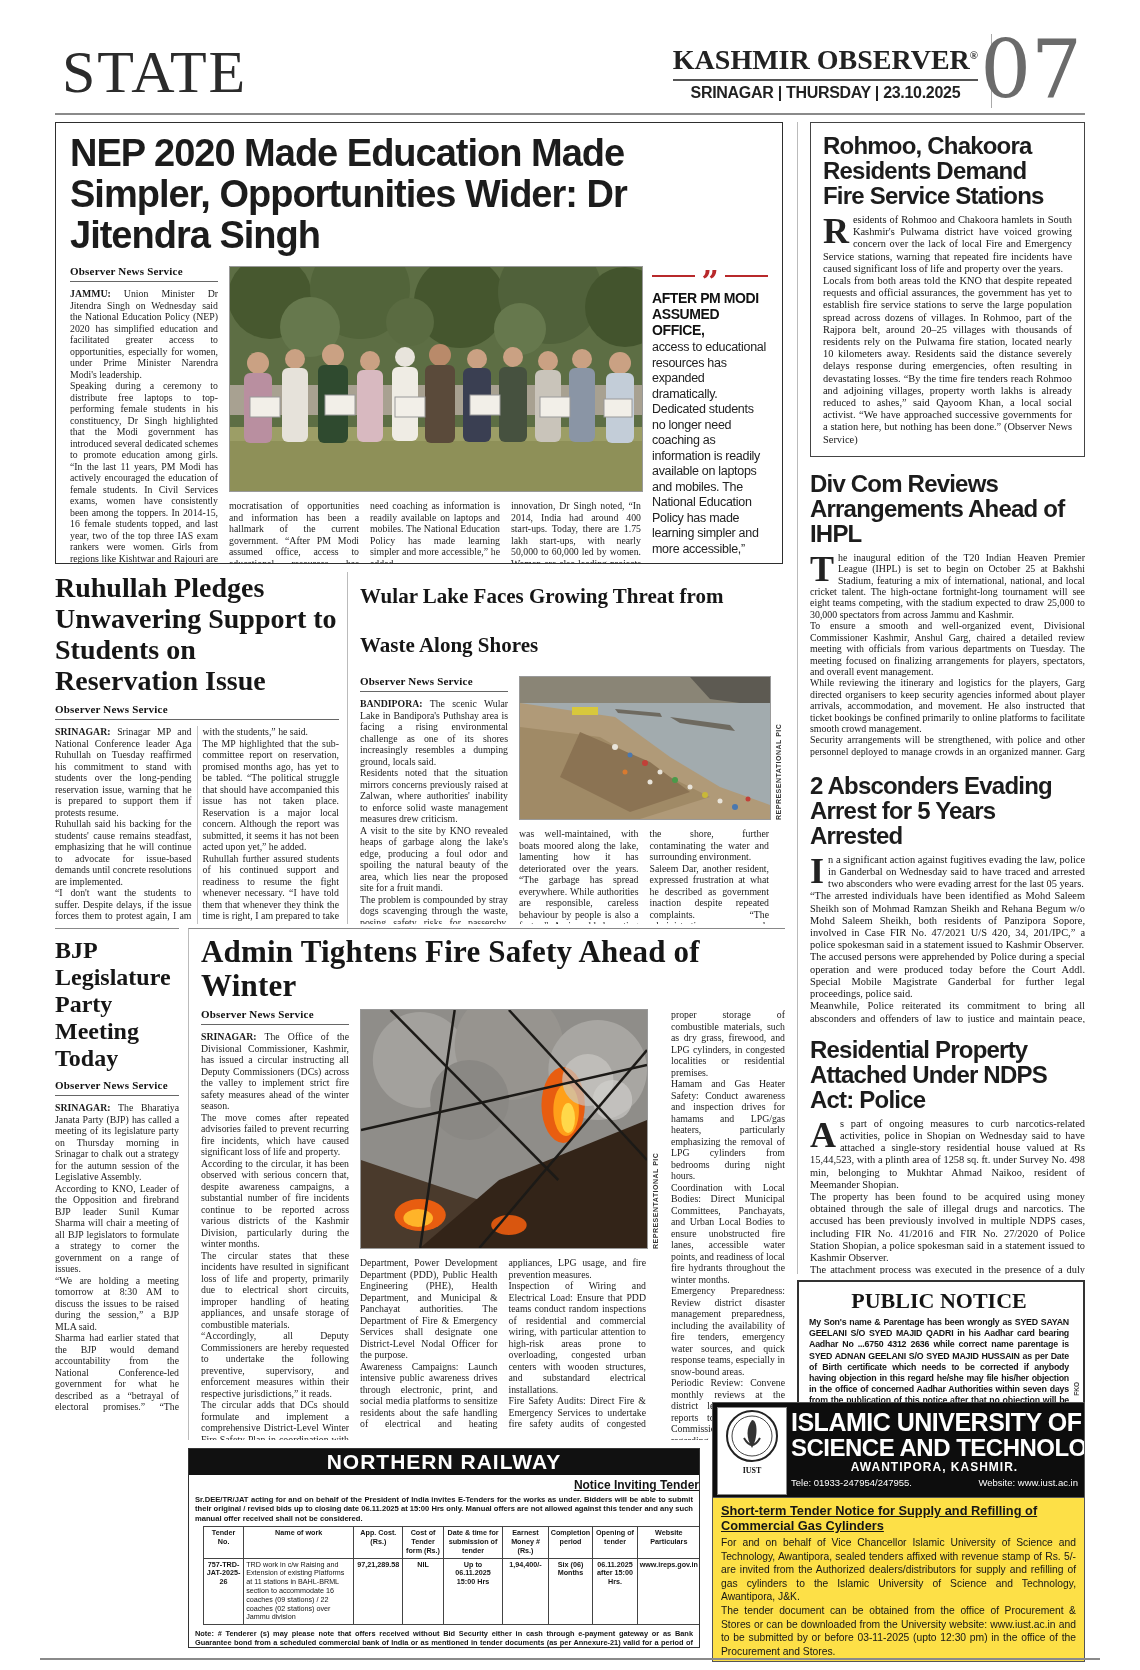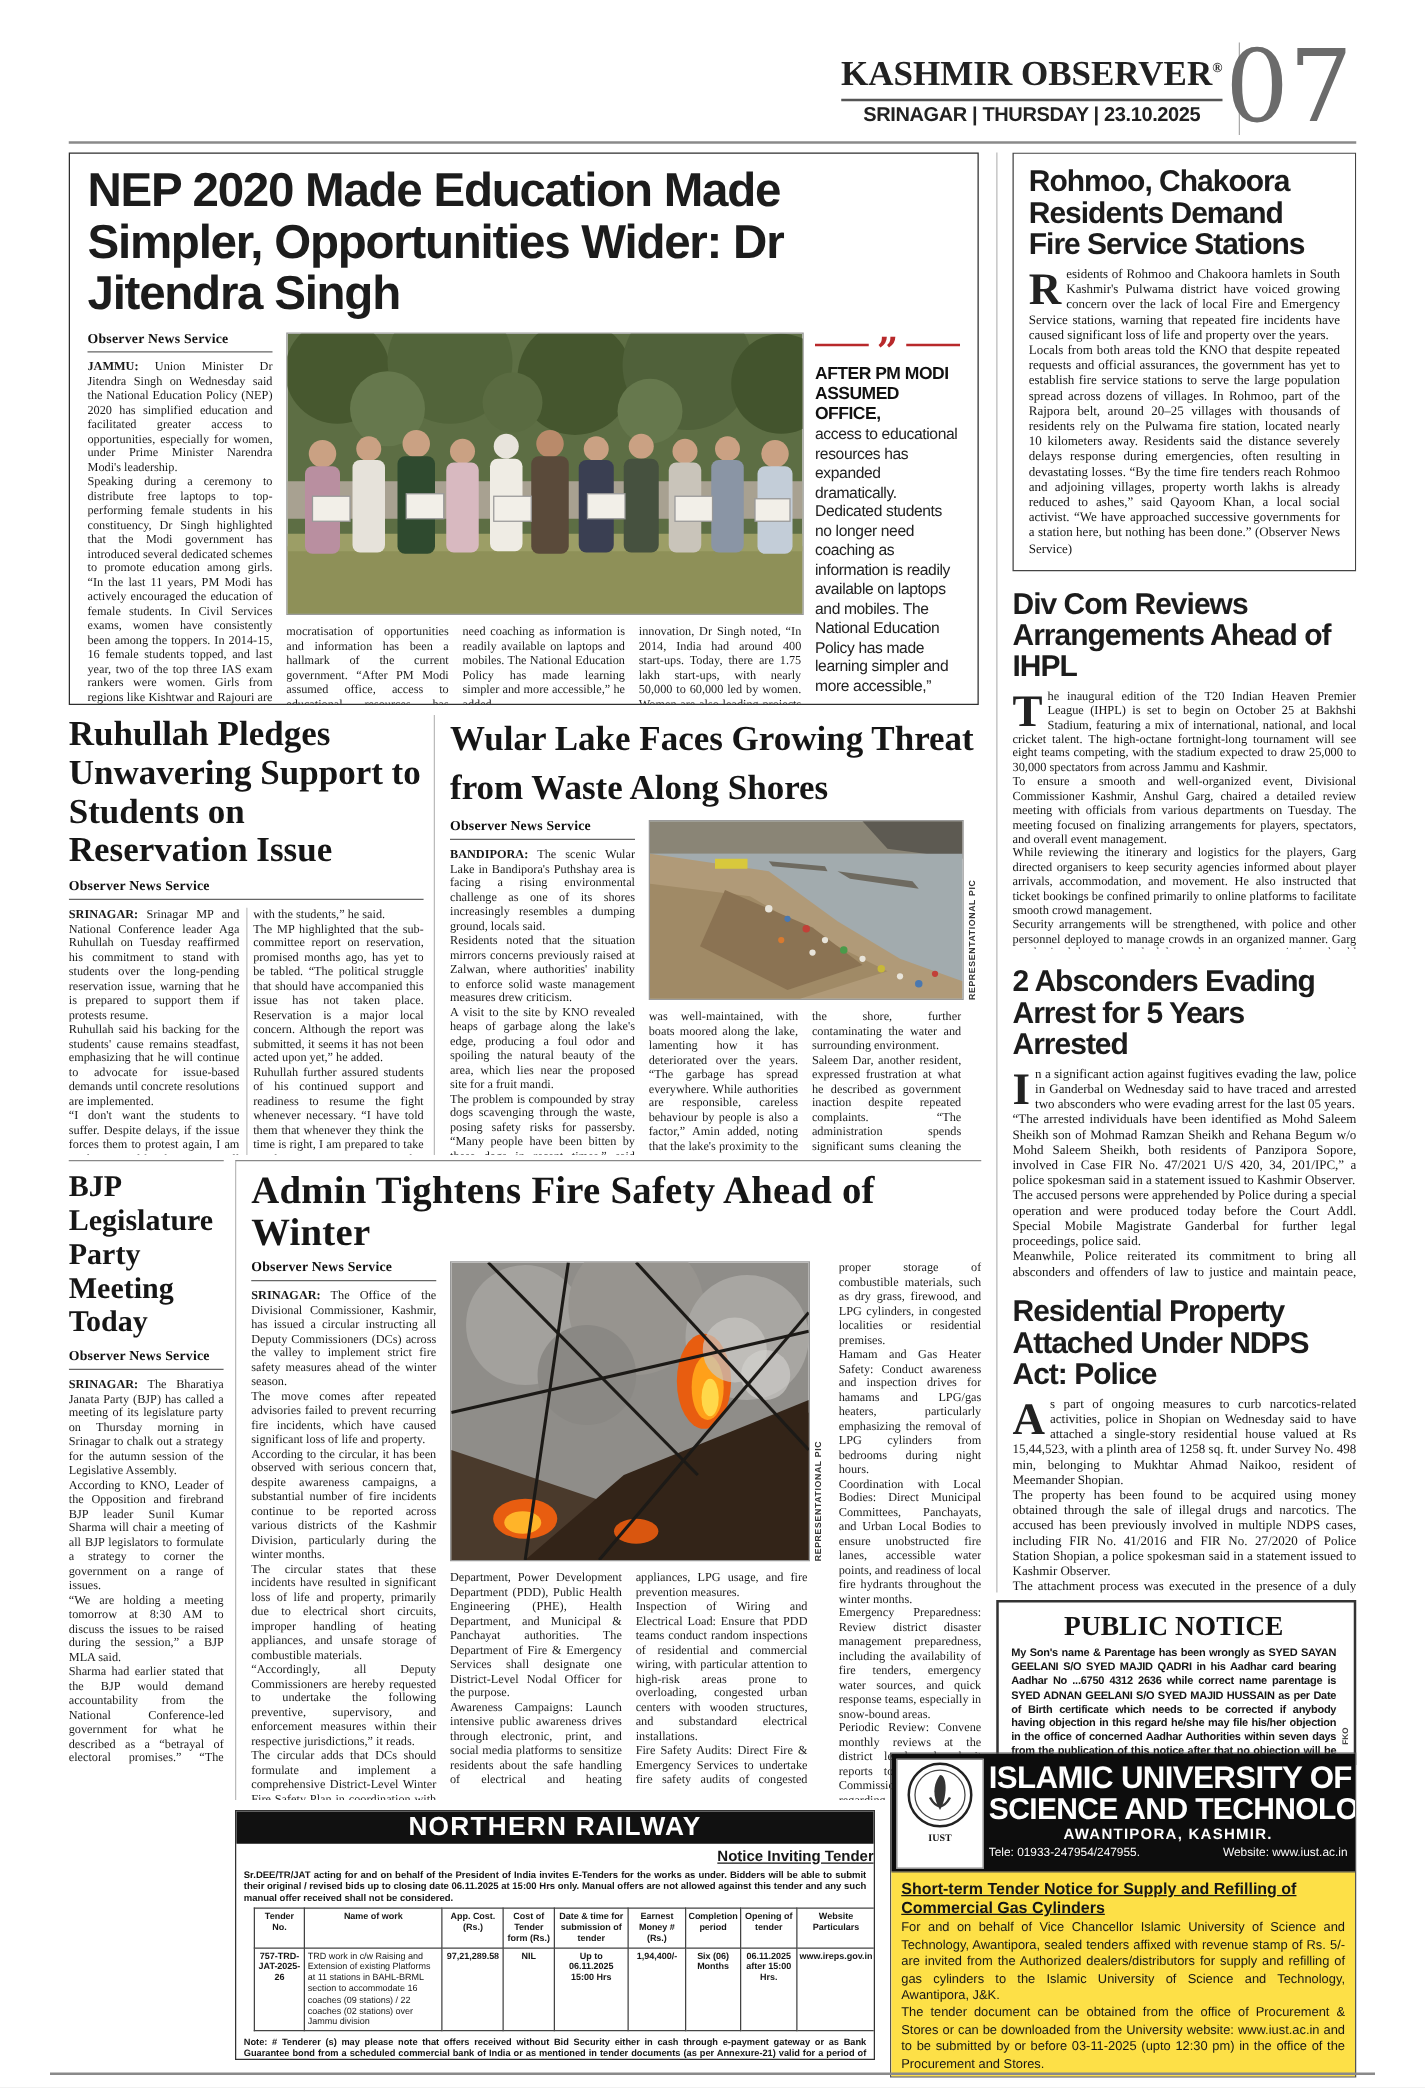--- a/index.html
+++ b/index.html
@@ -42,21 +42,21 @@
   .pq-lead{font:700 14px/16px "Liberation Sans",sans-serif;letter-spacing:-.4px;color:#111;margin-top:10px}
   .pq-body{font:500 12.5px/15.5px "Liberation Sans",sans-serif;letter-spacing:-.3px;color:#222;margin:2px 0 8px}
   
   #rail{border-left:1px solid #bbb;padding-left:12px;overflow:hidden}
   .rail-art{margin-bottom:14px}
   .rail-hl{font-size:24px;line-height:25px;letter-spacing:-.8px;margin-bottom:6px}
   .rail-box{border:1.5px solid #444;padding:10px 12px}
   .rail-body{font-size:10.4px;line-height:12.2px;text-align:justify;white-space:pre-line}
   
   .mid-hl-l{font-size:28px;line-height:31px}
-  .mid-hl-w{font-size:28px;line-height:39px}
+  .mid-hl-w{font-size:21px;line-height:49px}
   #wular{border-left:1px solid #bbb;padding-left:12px}
   .wular-grid{display:grid;grid-template-columns:148px 1fr;column-gap:11px;margin-top:6px}
   .wu-cols{column-count:2;column-gap:11px;margin-top:8px;height:168px;overflow:hidden}
   
   .bot{border-top:1.5px solid #888}
   .bjp-hl{font-size:24px;line-height:27px}
   #admin{border-left:1px solid #bbb;padding-left:12px}
   .admin-hl{font-size:31px;line-height:34px;letter-spacing:.2px}
   .admin-grid{display:grid;grid-template-columns:148px 300px 1fr;column-gap:11px;margin-top:6px}
   .ad-cols{column-count:2;column-gap:11px;margin-top:8px;height:180px;overflow:hidden}
@@ -88,20 +88,21 @@
   .iu-contact{display:flex;justify-content:space-between;font:400 9.5px/13px "Liberation Sans",sans-serif;margin-top:1px}
   .iu-box{border-top:1px solid #555;padding:5px 8px;background:#fde047}
   .iu-title{font:700 12.8px/15px "Liberation Sans",sans-serif;text-decoration:underline;margin-bottom:3px}
   .iu-body{font:400 10.3px/13.6px "Liberation Sans",sans-serif;text-align:justify;white-space:pre-line}
 </style>
 </head>
 <body>
 
 <div id="page">
 
+  <div class="abs sec-title" style="left:62px;top:42px">STATE</div>
   <div class="abs masthead" style="right:162px;top:46px">
     <div class="mh-name"><span>KASHMIR OBSERVER</span><span class="mh-reg">®</span></div>
     <div class="mh-date">SRINAGAR | THURSDAY | 23.10.2025</div>
   </div>
   <div class="abs" style="right:148px;top:34px;width:1px;height:74px;background:#aaa"></div>
   <div class="abs pagenum" style="right:58px;top:30px">07</div>
   <div class="abs rule" style="left:55px;right:55px;top:113px;height:2px"></div>
 
   <div id="nep" class="abs" style="left:55px;top:122px;width:728px;height:442px;overflow:hidden">
     <div class="hl-sans nep-hl">NEP 2020 Made Education Made Simpler, Opportunities Wider: Dr Jitendra Singh</div>

